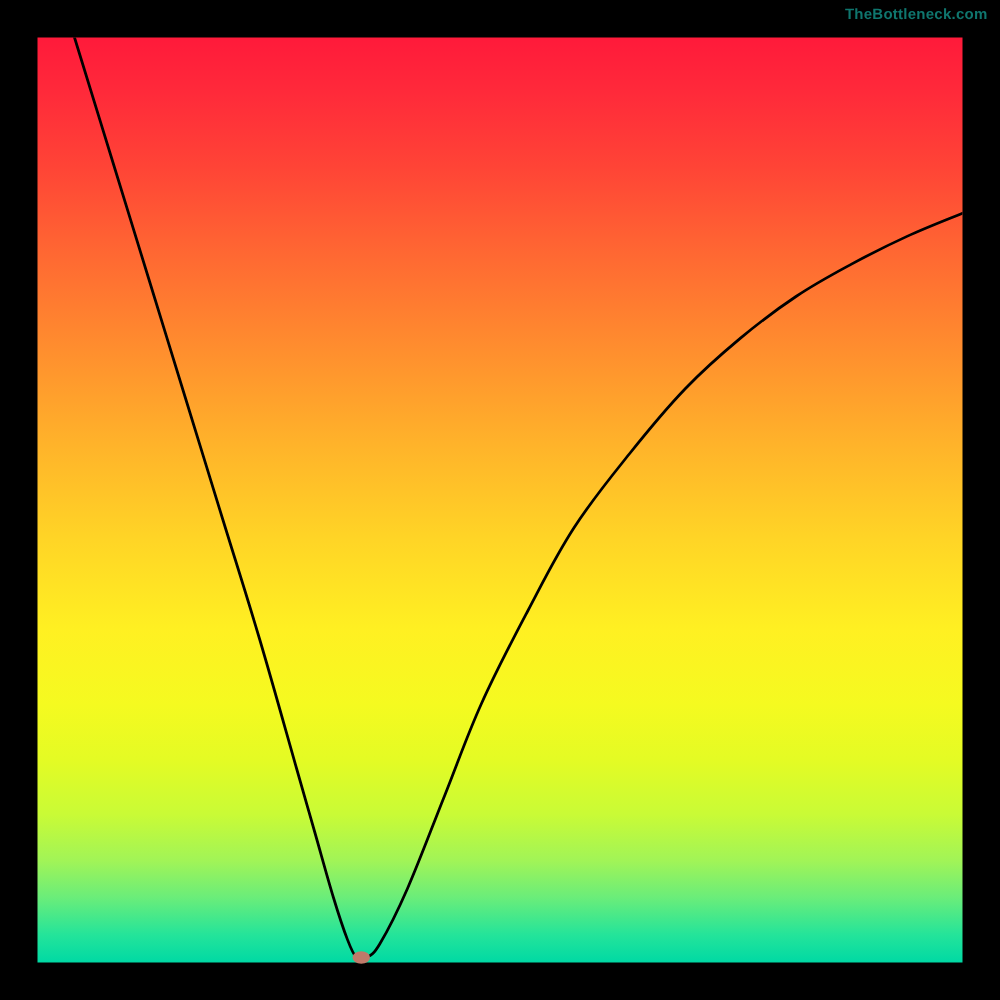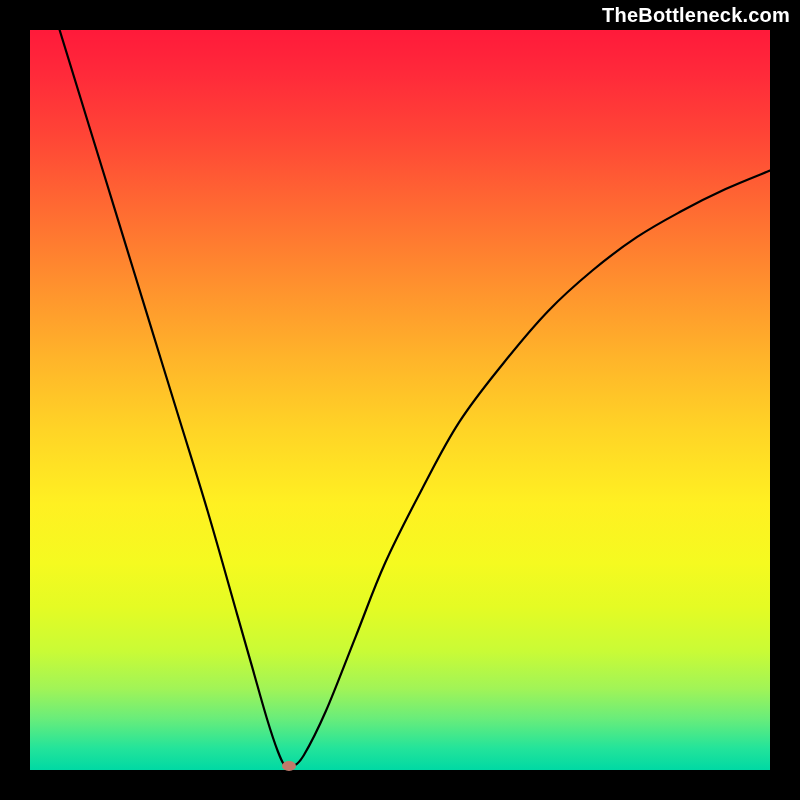--- a/index.html
+++ b/index.html
@@ -42,22 +42,22 @@
       #a1f457 89%,
       #6aed7a 93%,
       #24e49a 97%,
       #00d9a4 100%
     );
   }
   .watermark {
     position: absolute;
     top: 4px;
     right: 10px;
-    color: #ffffff;
-    font-size: 20px;
+    color: #0f766e;
+    font-size: 12px;
     font-weight: 600;
     letter-spacing: 0.2px;
   }
   svg.curve {
     position: absolute;
     top: 0;
     left: 0;
     width: 740px;
     height: 740px;
     pointer-events: none;

